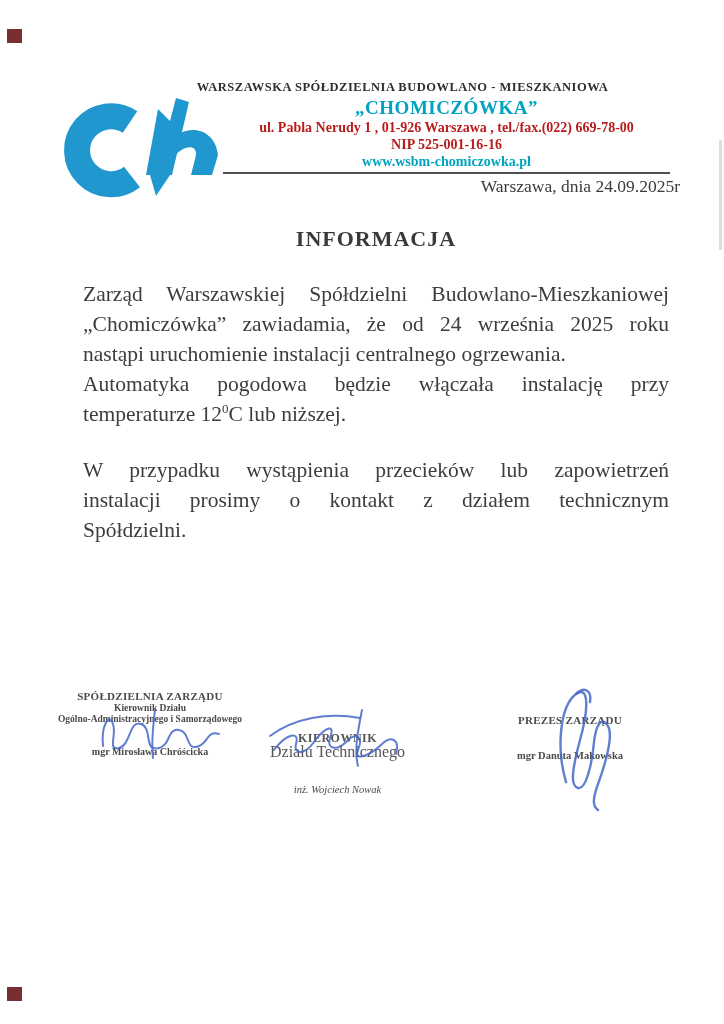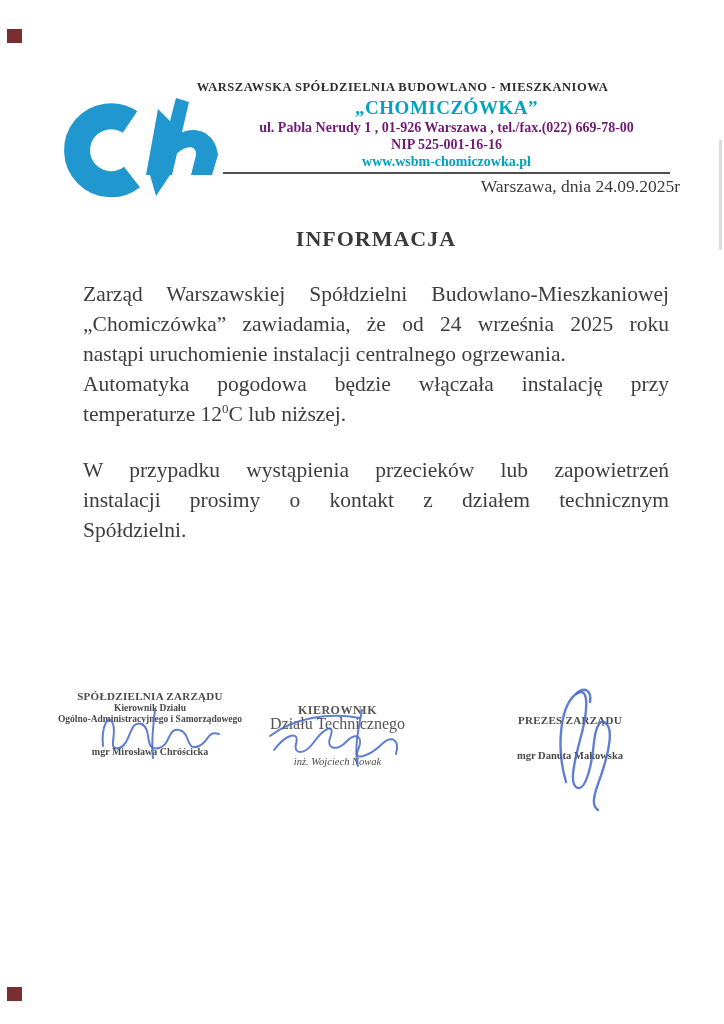--- a/index.html
+++ b/index.html
@@ -15,21 +15,21 @@
   .scan-mark{position:absolute;width:15px;height:14px;background:#6e1c20;opacity:.92;}
   .scan-mark.top{left:7px;top:29px;}
   .scan-mark.bottom{left:7px;top:987px;}
   .scan-edge{position:absolute;right:2px;top:140px;width:3px;height:110px;background:#cfcfcf;opacity:.7;}
 
   
   .logo{position:absolute;left:60px;top:97px;width:162px;height:104px;}
   .header-text{position:absolute;left:223px;top:80px;width:447px;text-align:center;}
   .h-org{font-size:12.5px;font-weight:bold;letter-spacing:.5px;color:#2e2e2e;line-height:15px;transform:translateX(-44px);}
   .h-name{font-size:19px;font-weight:bold;letter-spacing:.5px;color:#00a3c0;line-height:23px;margin-top:1px;}
-  .h-addr,.h-nip,.h-www{font-size:14px;font-weight:bold;color:#701a75;line-height:17px;}
+  .h-addr,.h-nip,.h-www{font-size:14px;font-weight:bold;color:#b91c1c;line-height:17px;}
   .h-www{color:#00a3c0;}
   .header-divider{position:absolute;left:223px;top:172px;width:447px;height:2px;background:#4f4f4f;}
   .dateline{position:absolute;left:392px;top:175px;width:288px;text-align:right;font-size:17.5px;color:#3a3a3a;line-height:22px;}
 
   
   .doc-title{position:absolute;left:83px;top:226px;width:586px;text-align:center;
     font-size:22px;font-weight:bold;letter-spacing:1px;color:#3a3a3a;}
 
   
   .body-text{position:absolute;left:83px;top:279px;width:586px;font-size:21.5px;color:#3d3d3d;}
@@ -38,21 +38,21 @@
   .body-text p.gap-large{margin-top:26px;}
   .line{display:block;height:30px;line-height:30px;overflow:hidden;text-align:justify;white-space:normal;}
   .line::after{content:"";display:inline-block;width:100%;}
   .line.last{text-align:left;}
   .line.last::after{content:none;}
   .line sup{font-size:13px;line-height:0;vertical-align:super;}
 
   
   .sig-block{position:absolute;text-align:center;color:#4a4a4a;}
   .sig-left{left:50px;top:690px;width:200px;}
-  .sig-mid{left:255px;top:704px;width:165px;}
+  .sig-mid{left:255px;top:732px;width:165px;}
   .sig-right{left:480px;top:714px;width:180px;}
   .sig-t1{font-size:11px;font-weight:bold;letter-spacing:.3px;line-height:13px;}
   .sig-t1.plain{font-weight:bold;color:#555;}
   .sig-mid .sig-t1{font-size:12px;letter-spacing:.5px;}
   .sig-t2{font-size:9.5px;font-weight:bold;line-height:11px;}
   .sig-mid .sig-t2{font-size:16px;font-weight:normal;line-height:13px;color:#555;}
   .sig-name{font-size:10px;font-weight:bold;line-height:12px;}
   .sig-left .sig-name{margin-top:21px;}
   .sig-mid .sig-name{margin-top:26px;font-size:10.5px;font-weight:normal;font-style:italic;}
   .sig-right .sig-name{margin-top:23px;font-size:10.5px;}

